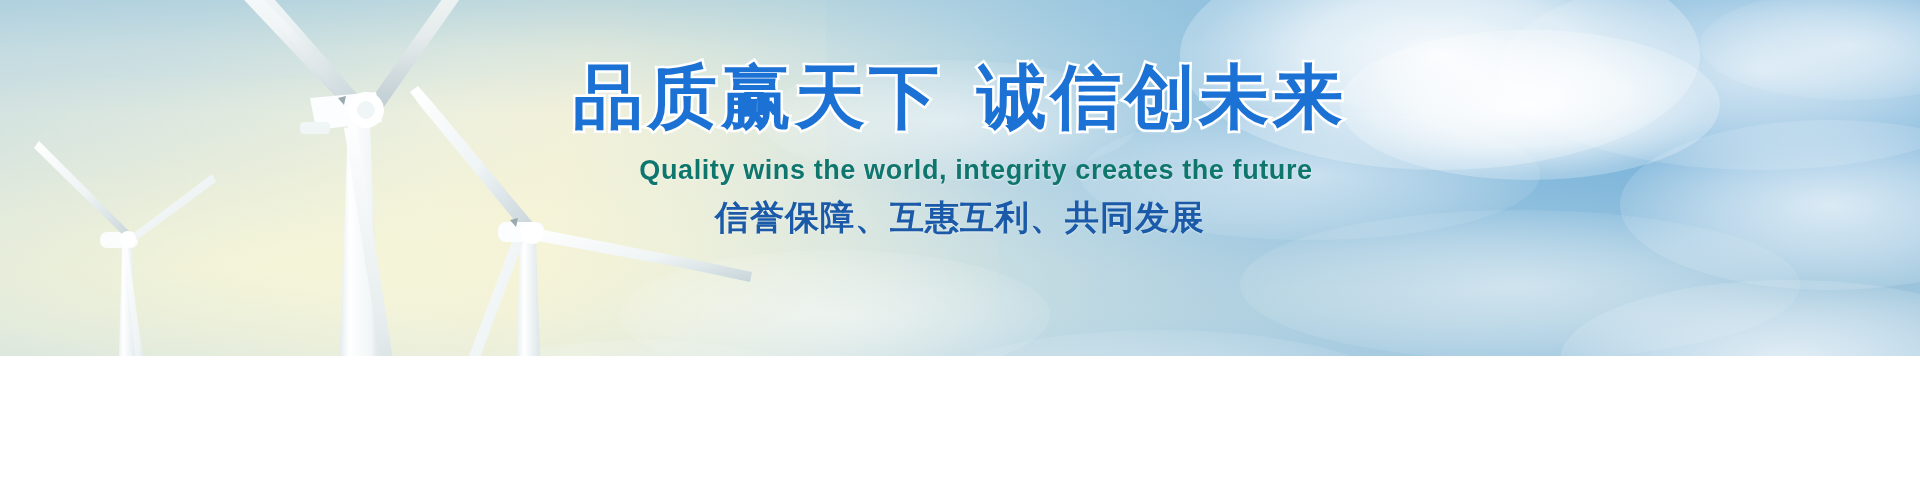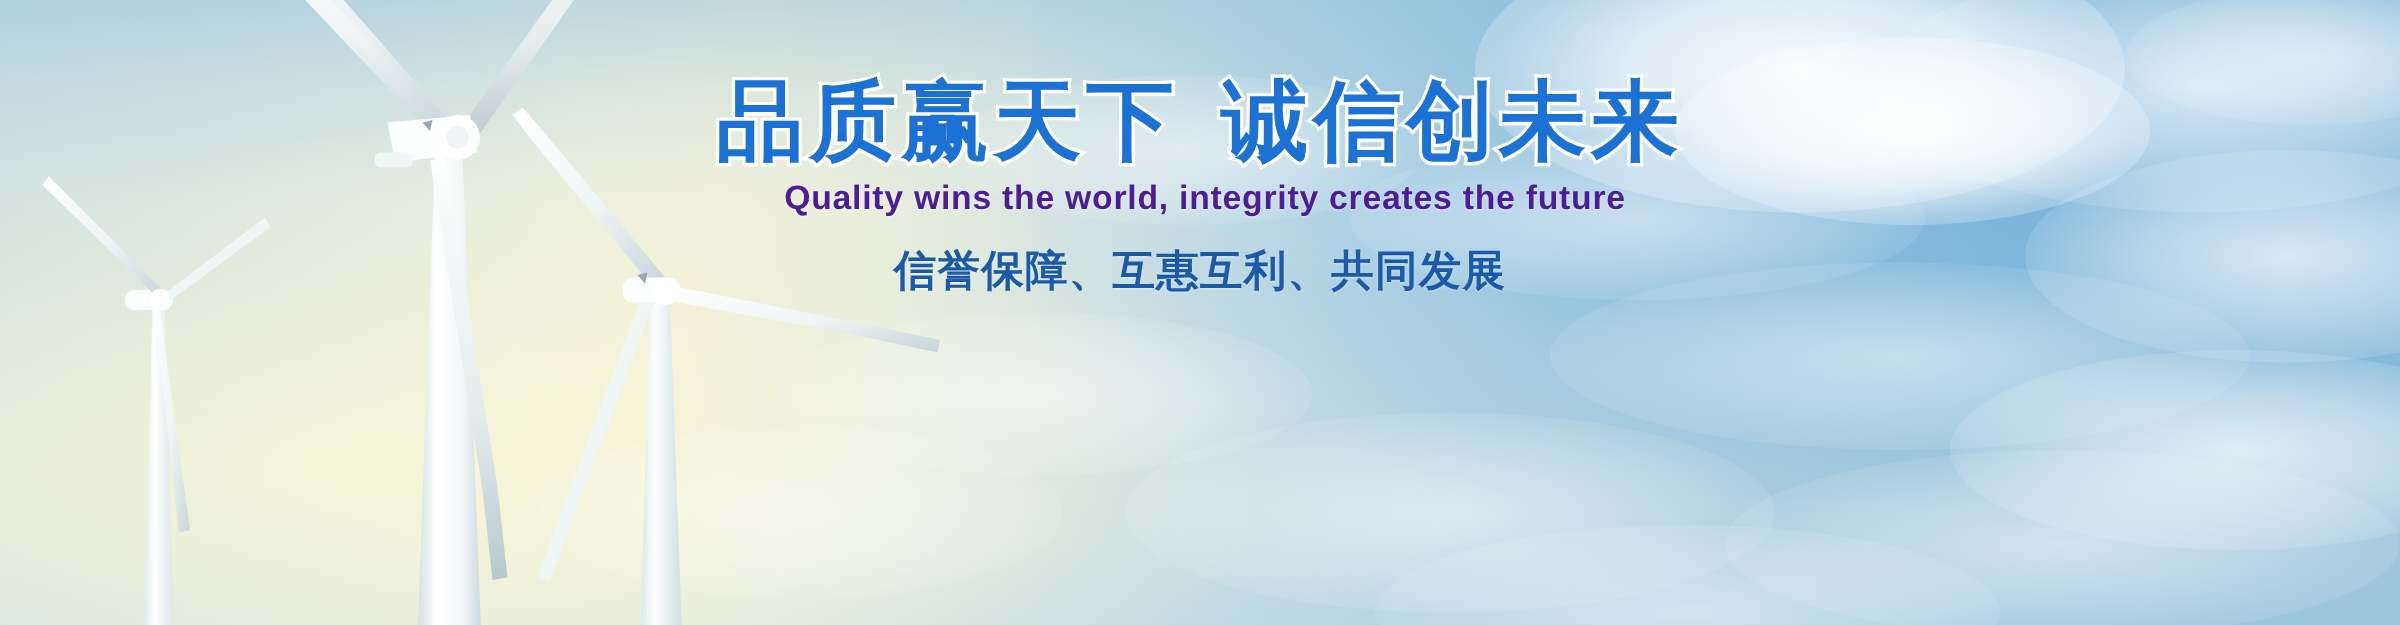--- a/index.html
+++ b/index.html
@@ -4,21 +4,21 @@
 <title>Banner</title>
 <style>
   html, body {
     margin: 0;
     padding: 0;
     background: #ffffff;
   }
   #banner {
     position: relative;
     width: 1920px;
-    height: 500px;
+    height: 356px;
     overflow: hidden;
     font-family: "Liberation Sans", "DejaVu Sans", sans-serif;
     background: #bcd3dd;
   }
 
   
   .sky-base {
     position: absolute;
     inset: 0;
     background:
@@ -138,31 +138,31 @@
     -webkit-text-stroke: 5px #ffffff;
     paint-order: stroke fill;
     text-shadow:
       0 2px 3px rgba(255,255,255,0.65);
   }
   .headline .gap {
     display: inline-block;
     width: 34px;
   }
   .subtitle {
-    margin: 4px;
+    margin: 16px;
     position: absolute;
     left: 50%;
     transform: translateX(-50%);
     top: 140px;
     white-space: nowrap;
     font-size: 27px;
     line-height: 1.1;
     font-weight: 700;
     letter-spacing: 0.6px;
-    color: #4c1d95;
+    color: #0f766e;
     text-shadow: 0 1px 2px rgba(255,255,255,0.55);
   }
   .tagline {
     margin: 0;
     position: absolute;
     left: 50%;
     transform: translateX(-50%);
     top: 200px;
     white-space: nowrap;
     font-size: 34px;

